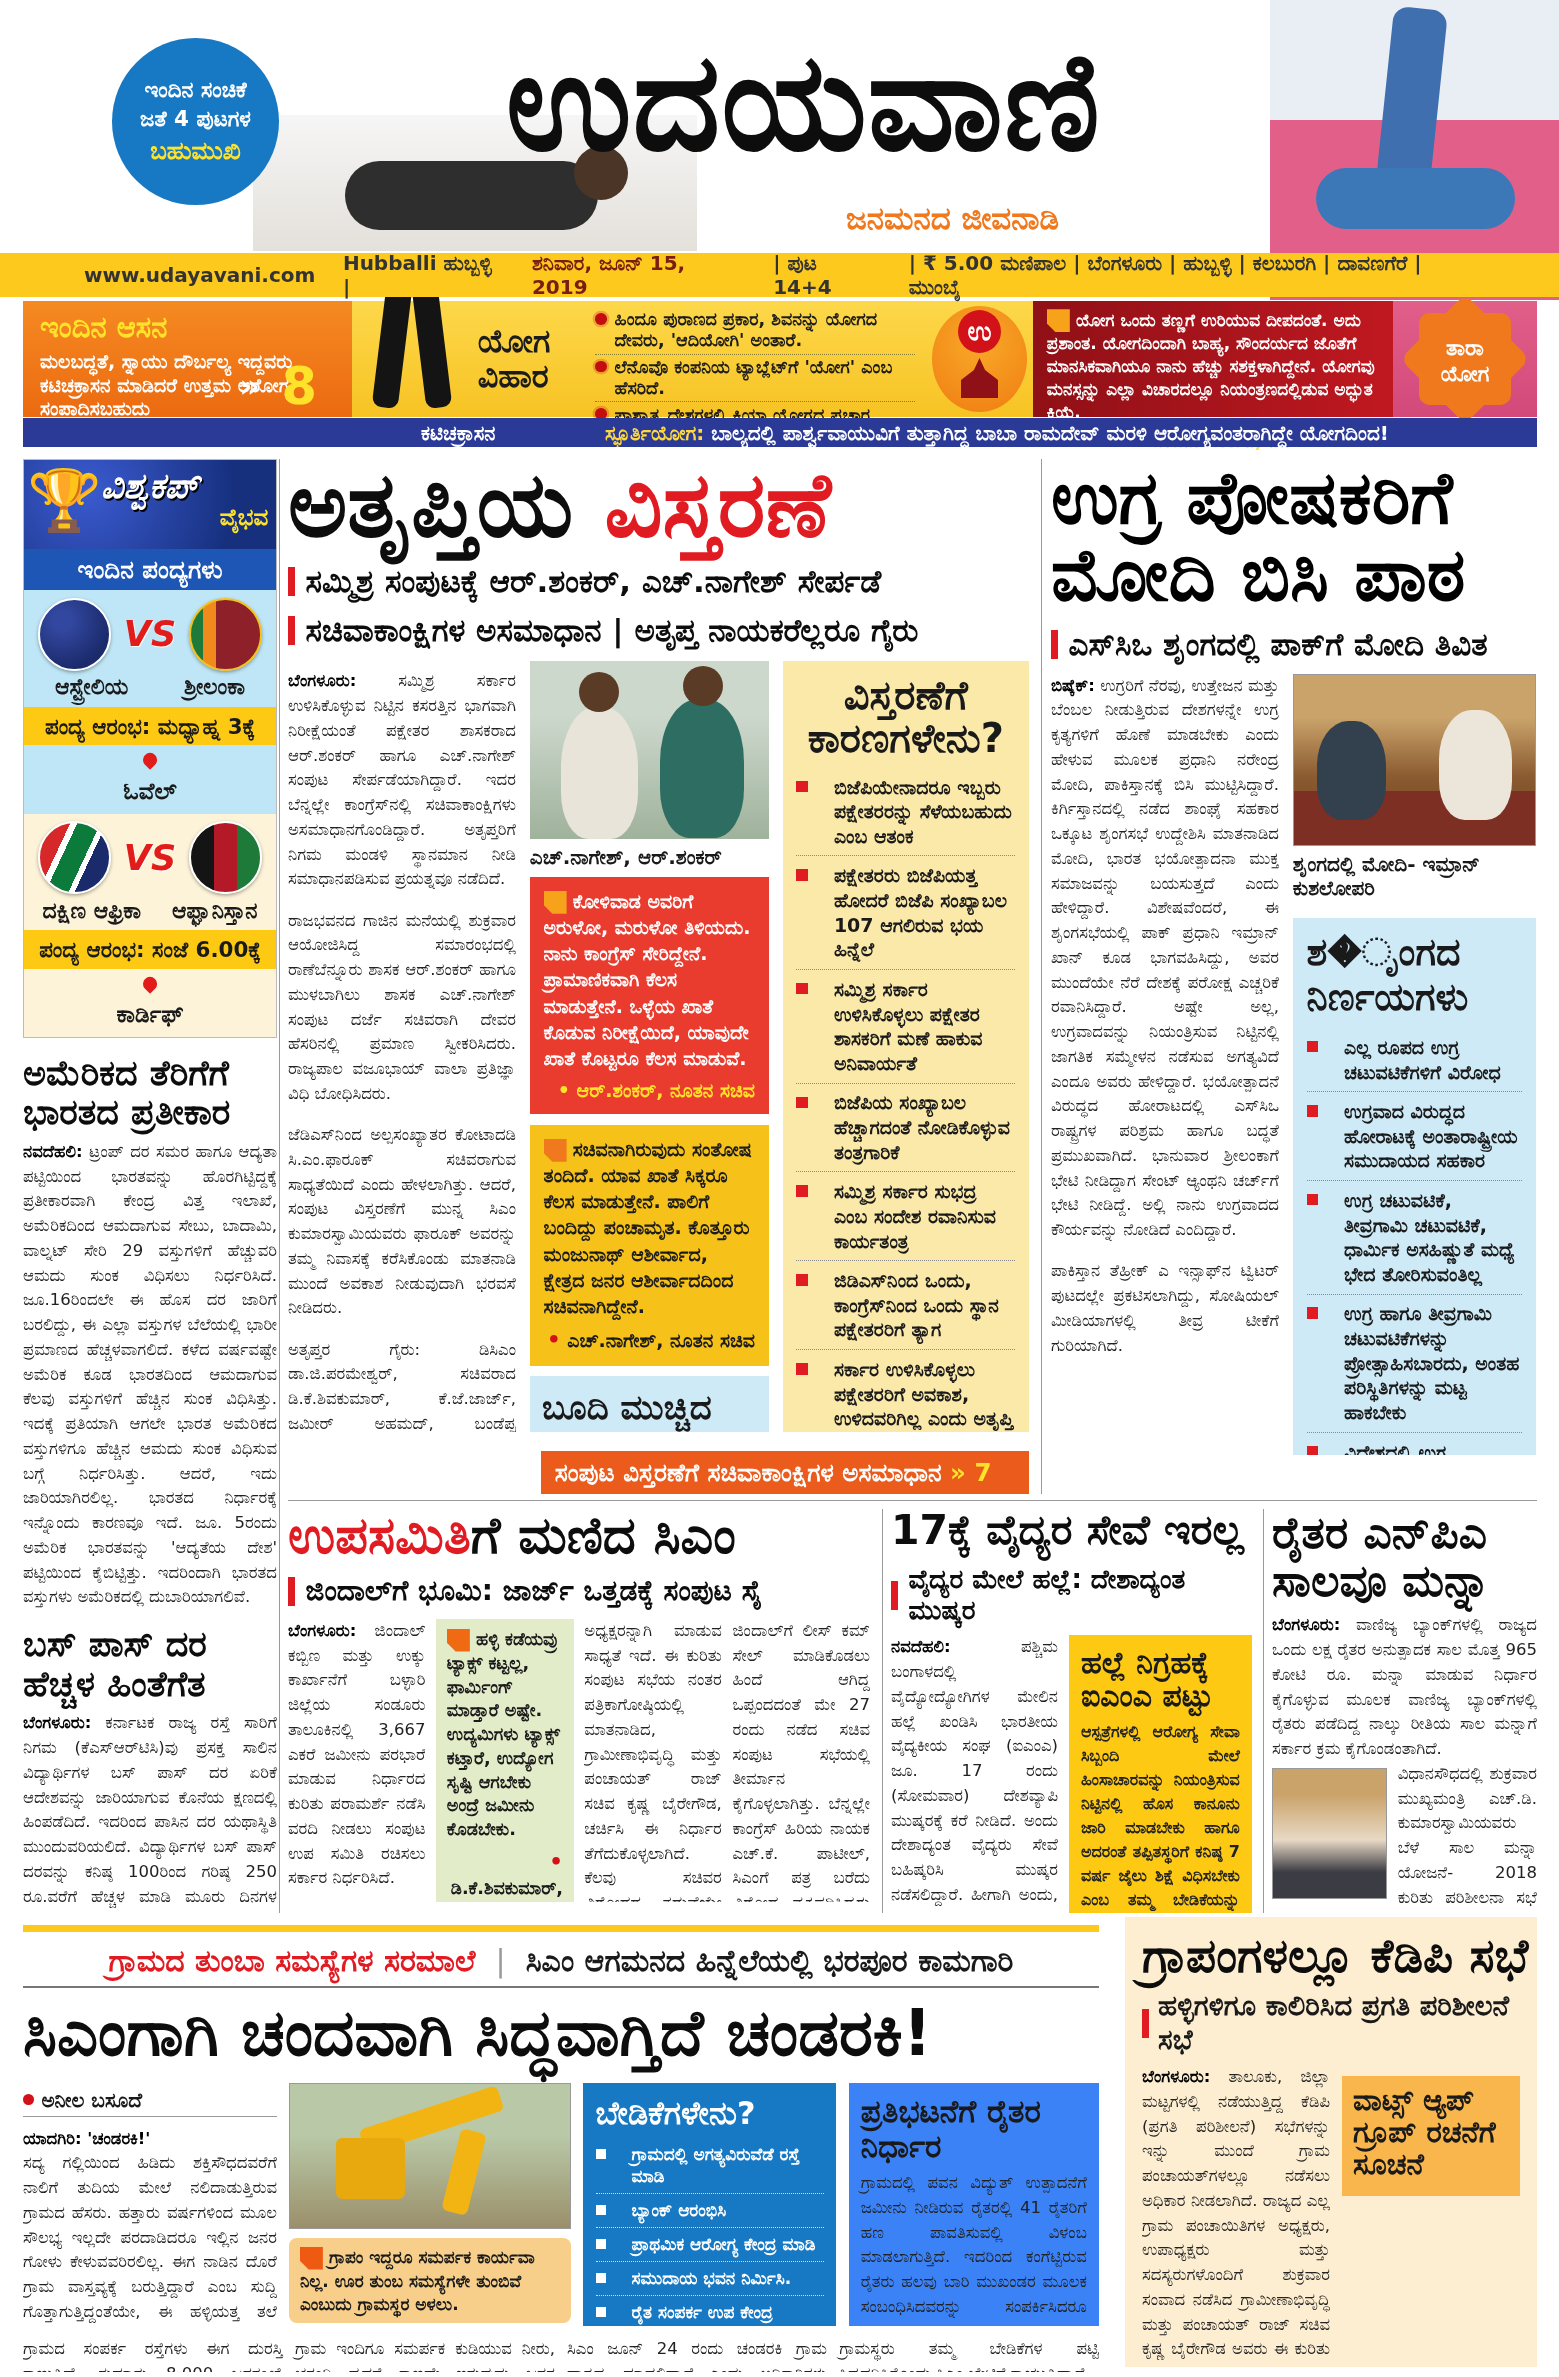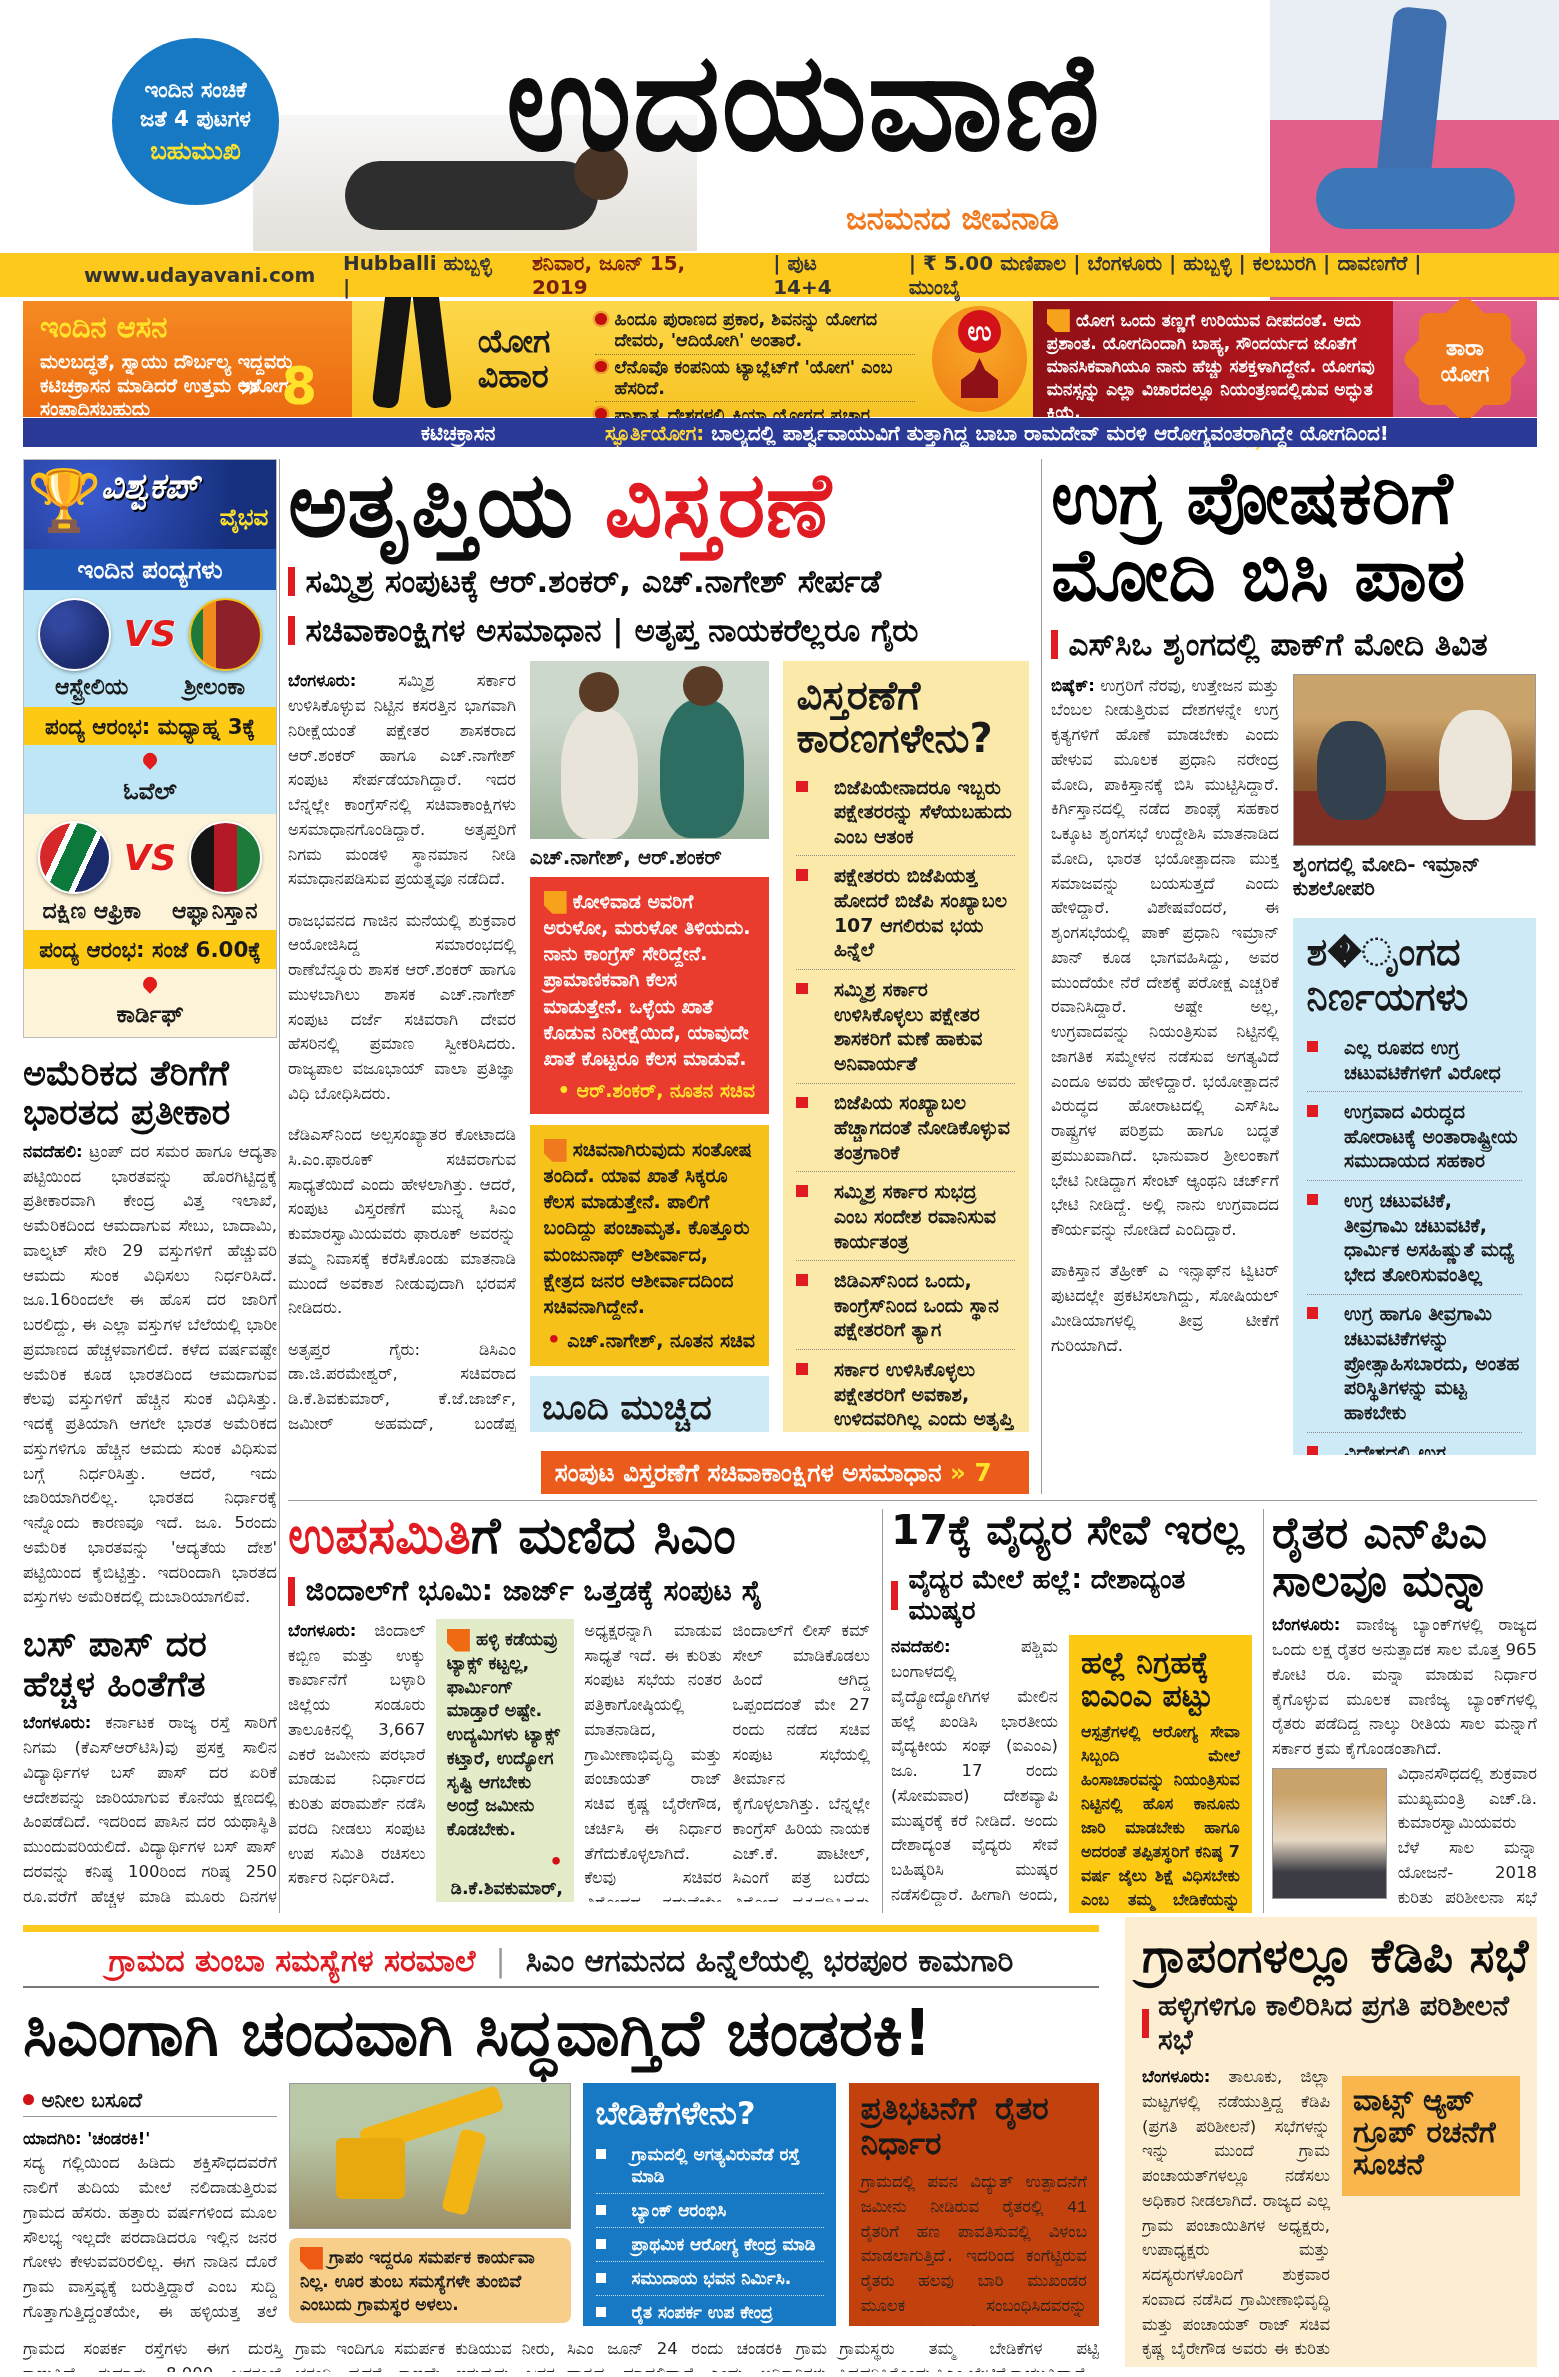--- a/index.html
+++ b/index.html
@@ -105,21 +105,21 @@
   .qbox{padding:10.7px 13.8px;font-weight:bold;margin-bottom:10.7px;}
   .q-red{background:#ea3b2f;color:#fff;font-size:19px;line-height:1.38;}
   .q-red .attr{color:#ffe32b;text-align:right;margin-top:6.1px;}
   .q-gold{background:#f6c21a;color:#1c1c1c;font-size:19px;line-height:1.38;}
   .q-gold .attr{text-align:right;margin-top:6.1px;}
   .q-gold .attr .nm{font-weight:900;}
   .dotr{color:#d21218;font-size:21.4px;}
   .ember{background:#cfeaf7;padding:10.7px 12.2px;}
   .ember h4{font-size:34px;margin:0 0 7.7px;font-weight:900;}
   .boxy{background:#fbe9a9;padding:12.2px 13.8px;}
-  .boxy h4{font-size:40px;margin:0 0 7.7px;font-weight:900;line-height:1.08;}
+  .boxy h4{font-size:40px;margin:0 0 7.7px;font-weight:900;line-height:1.08;text-align:center;}
   .libul{display:flex;gap:26px;font-size:19px;font-weight:bold;line-height:1.3;padding:6.9px 0;border-bottom:1.5px dotted #8a8a8a;}
   .libul:last-child{border-bottom:none;}
   .sq{flex:none;width:11.5px;height:11.5px;background:#e01b22;margin-top:6.1px;}
   .bstrip{position:absolute;left:253px;right:0;bottom:0;background:#ea5b1c;color:#fff;font-size:24.5px;font-weight:900;padding:6.9px 13.8px;box-sizing:border-box;}
   .bstrip .pg7{color:#ffe32b;}
   
   #colC{position:absolute;top:459px;left:1051px;width:485px;height:1035px;overflow:hidden;}
   .h2{font-size:73px;font-weight:900;line-height:1.06;color:#000000;}
   .c-row{display:flex;gap:13.8px;margin-top:10.7px;height:781px;overflow:hidden;}
   .c-c1{width:228px;overflow:hidden;}
@@ -163,21 +163,21 @@
   .ch-c2{width:282px;}
   .jcb{height:144px;background:linear-gradient(180deg,#b9c9a8 0 35%,#9b8f6a);border:0.8px solid #999;}
   .jcb .arm{position:absolute;left:69px;top:23px;width:145px;height:26px;background:#f2b413;transform:rotate(-18deg);border-radius:6.1px;}
   .jcb .arm2{position:absolute;left:161px;top:46px;width:26px;height:84px;background:#f2b413;transform:rotate(14deg);border-radius:6.1px;}
   .jcb .cab{position:absolute;left:46px;top:54px;width:69px;height:61px;background:#e8a90f;border-radius:6.1px;}
   .ch-orange{background:#f8cf8a;border-radius:7.7px;padding:7.7px 10.7px;font-size:17px;font-weight:bold;margin-top:9.2px;line-height:1.35;}
   .demand{width:253px;background:#1779c4;color:#fff;padding:10.7px 12.2px;box-sizing:border-box;overflow:hidden;}
   .demand h4{font-size:32px;margin:0 0 6.1px;font-weight:900;}
   .demand .libul{border-bottom:1.5px dotted #bfe0f5;font-size:17px;padding:5.4px 0;}
   .sqw{flex:none;width:10px;height:10px;background:#fff;margin-top:6.1px;}
-  .protest{flex:1;background:#c2410c;padding:10.7px 12.2px;overflow:hidden;font-family:Liberation Mono, monospace;}
+  .protest{flex:1;background:#3b82f6;padding:10.7px 12.2px;overflow:hidden;}
   .protest h4{font-size:31px;margin:0 0 7.7px;font-weight:900;line-height:1.12;}
   .ch-cont{display:flex;gap:12.2px;margin-top:10.7px;height:92px;overflow:hidden;}
   .ch-cont .body{flex:1;}
   
   #kdp{position:absolute;top:1917px;left:1125px;width:412px;height:450px;background:#fdeed2;padding:13.8px 17px;box-sizing:border-box;overflow:hidden;}
   .h7{font-size:47px;font-weight:900;line-height:1.05;white-space:nowrap;color:#0d0d0d;}
   .kdp-sub{display:flex;align-items:center;gap:9.2px;font-size:27.5px;font-weight:900;margin:9.2px 0 7.7px;}
   .kdp-row{display:flex;gap:12.2px;height:329px;overflow:hidden;}
   .kdp-c1{width:188px;overflow:hidden;}
   .kdp-c2{flex:1;overflow:hidden;}

